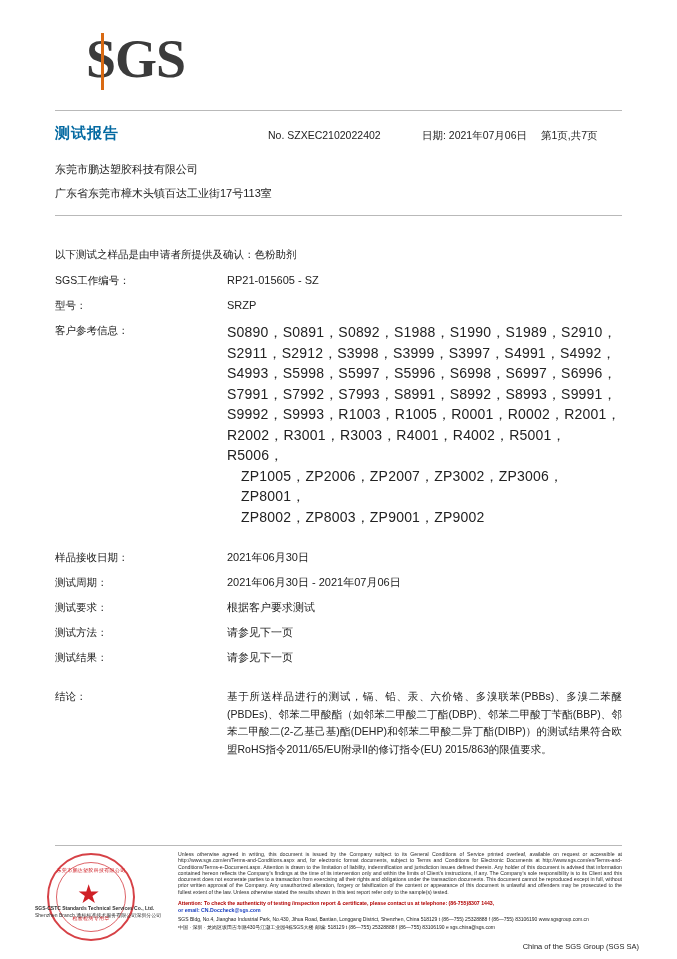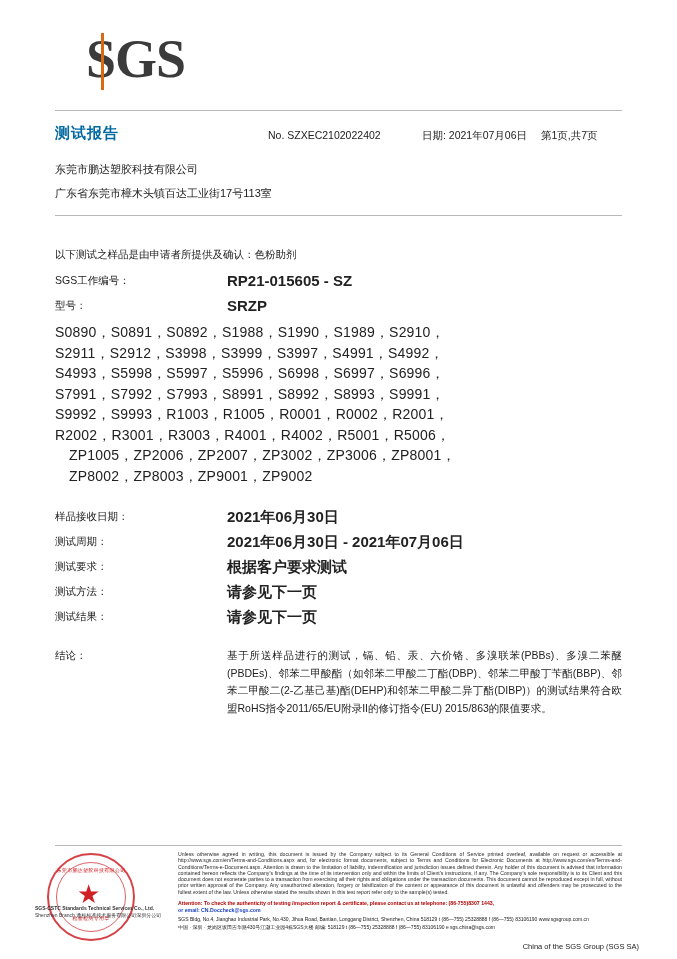--- a/index.html
+++ b/index.html
@@ -138,24 +138,23 @@
   }
   .flabel {
     width: 172px;
     flex: 0 0 172px;
     font-size: 10.5px;
     color: #222;
     line-height: 17px;
   }
   .fvalue {
     flex: 1;
-    font-size: 15px;
+    font-size: 11px;
     color: #222;
     line-height: 17px;
-    font-weight: bold;
   }
   .refs {
     flex: 1;
   }
   .refline {
     font-size: 14px;
     color: #222;
     line-height: 20.5px;
     letter-spacing: 0.2px;
   }
@@ -307,20 +306,21 @@
       <div class="flabel">SGS工作编号：</div>
       <div class="fvalue">RP21-015605 - SZ</div>
     </div>
 
     <div class="frow">
       <div class="flabel">型号：</div>
       <div class="fvalue">SRZP</div>
     </div>
 
     <div class="frow">
+      <div class="flabel">客户参考信息：</div>
       <div class="refs">
         <div class="refline">S0890，S0891，S0892，S1988，S1990，S1989，S2910，</div>
         <div class="refline">S2911，S2912，S3998，S3999，S3997，S4991，S4992，</div>
         <div class="refline">S4993，S5998，S5997，S5996，S6998，S6997，S6996，</div>
         <div class="refline">S7991，S7992，S7993，S8991，S8992，S8993，S9991，</div>
         <div class="refline">S9992，S9993，R1003，R1005，R0001，R0002，R2001，</div>
         <div class="refline">R2002，R3001，R3003，R4001，R4002，R5001，R5006，</div>
         <div class="refline indent">ZP1005，ZP2006，ZP2007，ZP3002，ZP3006，ZP8001，</div>
         <div class="refline indent">ZP8002，ZP8003，ZP9001，ZP9002</div>
       </div>

